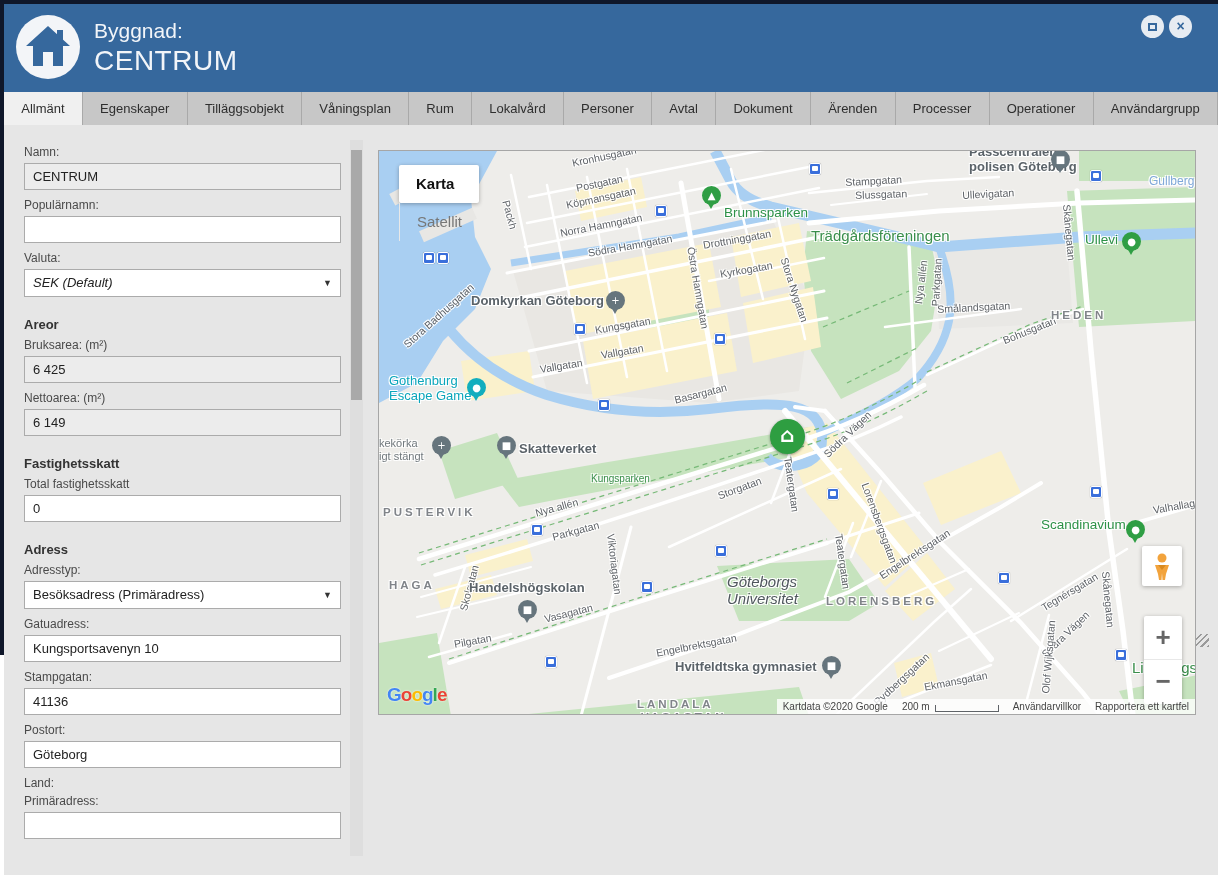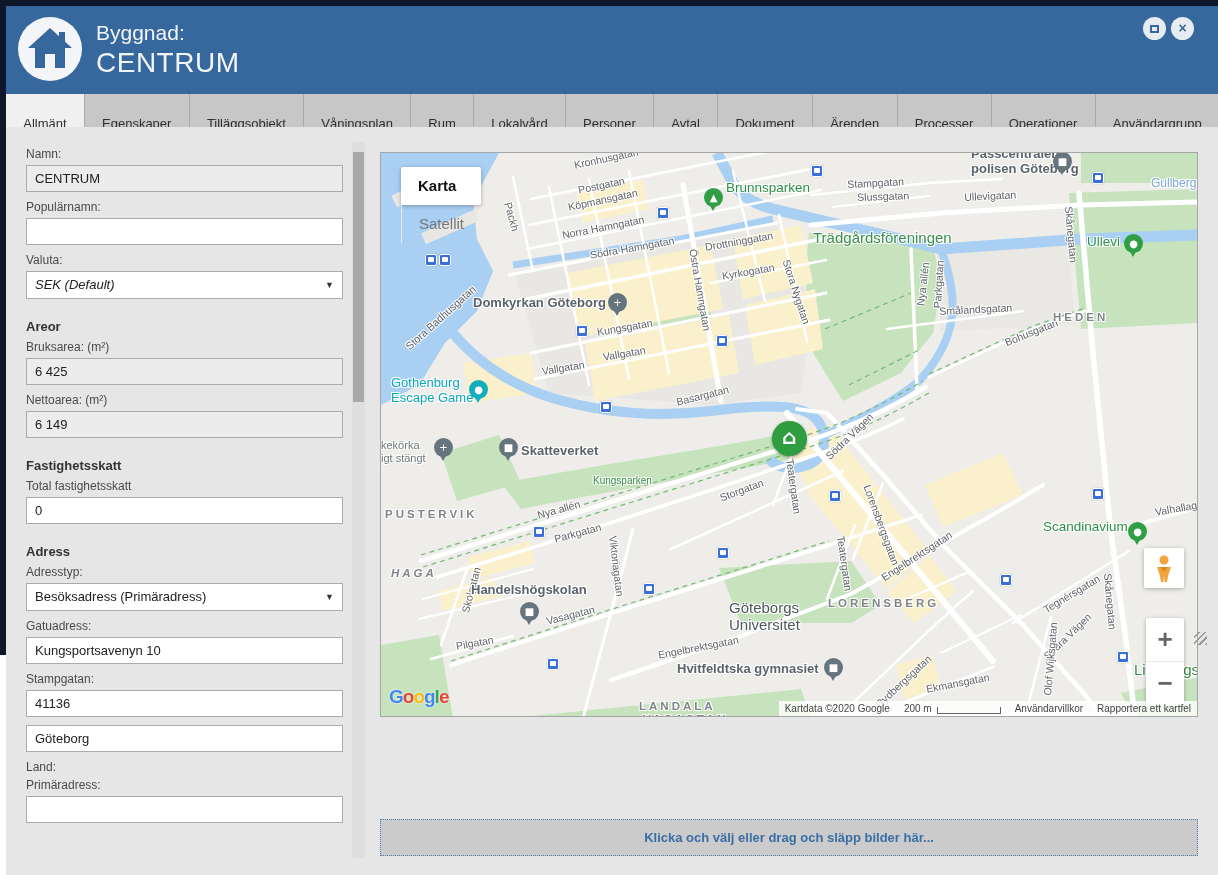--- a/index.html
+++ b/index.html
@@ -1,19 +1,19 @@
 <!DOCTYPE html>
 <html><head>
 <meta charset="utf-8">
 <style>
   * { margin:0; padding:0; box-sizing:border-box; }
   html,body { width:1218px; height:875px; overflow:hidden;
     font-family:"Liberation Sans", sans-serif; }
   #win { position:absolute; inset:0; width:1218px; height:655px;
-    border:6px solid #0f172a; background:#E6E6E6; }
+    border:4px solid #0f172a; background:#E6E6E6; }
 
   
   #header { position:absolute; left:0; top:0; width:1214px; height:88px;
     background:#36689D; }
   #logo { position:absolute; left:12px; top:11px; width:64px; height:64px;
     border-radius:50%; background:#F3F5F8; }
   #logo svg { position:absolute; left:0; top:0; }
   #title { position:absolute; left:90px; top:14px; color:#F2F5F9; }
   #title .t1 { font-size:21px; line-height:26px; }
   #title .t2 { font-size:28px; line-height:34px; letter-spacing:.5px; }
@@ -23,21 +23,21 @@
   #btn-max { right:54px; }
   #btn-close { right:26px; }
   #btn-max .sq { display:inline-block; width:9px; height:8px; border:2px solid #36689D;
     margin-top:6px; }
 
   
   #tabs { position:absolute; left:0; top:88px; width:1214px; height:33px;
     background:#C7C7C7; display:flex; }
   .tab { flex:1 1 auto; text-align:center; line-height:33px; font-size:13px;
     color:#2E2E2E; border-right:1px solid #A9A9A9; cursor:pointer;
-    white-space:nowrap; padding:13px 6px; }
+    white-space:nowrap; padding:0 6px; }
   .tab.active { background:#F0F0F0; }
 
   
   #content { position:absolute; left:0; top:121px; width:1214px; height:750px;
     background:#E6E6E6; overflow:hidden; }
 
   
   #form { position:absolute; left:20px; top:20px; width:318px; height:712px;
     overflow:hidden; }
   .flabel { font-size:12px; color:#4A4A4A; height:15px; margin-bottom:3px; }
@@ -186,20 +186,21 @@
         <div class="fheading">Fastighetsskatt</div>
         <div class="flabel">Total fastighetsskatt</div>
         <input class="finput" value="0" style="">
         <div class="fheading">Adress</div>
         <div class="flabel">Adresstyp:</div>
         <div class="fselect"><span>Besöksadress (Primäradress)</span><span class="arrow">▼</span></div>
         <div class="flabel">Gatuadress:</div>
         <input class="finput" value="Kungsportsavenyn 10" style="">
         <div class="flabel">Stampgatan:</div>
         <input class="finput" value="41136" style="">
+        <div class="flabel">Postort:</div>
         <input class="finput" value="Göteborg" style="">
         <div class="flabel">Land:</div>
         <div class="flabel">Primäradress:</div>
         <input class="finput" style="">
       </div>
 
     <div id="scrollbar">
       <div id="scrollthumb"></div>
     </div>
 
@@ -350,32 +351,32 @@
           <span class="ml street" style="left: 583px; top: 38px; transform: rotate(-3deg);">Ullevigatan</span>
           <span class="ml street" style="left: 466px; top: 25px; transform: rotate(-3deg);">Stampgatan</span>
           <span class="ml street" style="left: 476px; top: 38px; transform: rotate(-2deg);">Slussgatan</span>
           <span class="ml street" style="left: 558px; top: 152px; transform: rotate(-3deg);">Smålandsgatan</span>
           <span class="ml street" style="left: 622px; top: 184px; transform: rotate(-22deg);">Bohusgatan</span>
           <span class="ml park" style="left: 212px; top: 322px;">Kungsparken</span>
           <span class="ml park-lg" style="left: 432px; top: 76px;">Trädgårdsföreningen</span>
           <span class="ml park-lg" style="left: 753px; top: 508px;">Lisebergs</span>
           <span class="ml district" style="left: 672px; top: 158px;">HEDEN</span>
           <span class="ml district" style="left: 4px; top: 355px;">PUSTERVIK</span>
-          <span class="ml district" style="left: 10px; top: 414px; font-style: italic;">HAGA</span>
+          <span class="ml district" style="left: 10px; top: 428px;">HAGA</span>
           <span class="ml district" style="left: 447px; top: 444px;">LORENSBERG</span>
           <span class="ml district" style="left: 258px; top: 547px;">LANDALA</span>
           <span class="ml district" style="left: 262px; top: 560px;">VASASTAN</span>
           <span class="ml water" style="left: 770px; top: 24px;">Gullberg</span>
-          <span class="ml poi-green" style="left: 345px; top: 27px;">Brunnsparken</span>
+          <span class="ml poi-green" style="left: 345px; top: 54px;">Brunnsparken</span>
           <span class="ml poi-green" style="left: 706px; top: 81px;">Ullevi</span>
           <span class="ml poi-green" style="left: 662px; top: 366px;">Scandinavium</span>
           <span class="ml poi" style="left: 92px; top: 143px;">Domkyrkan Göteborg</span>
           <span class="ml poi" style="left: 140px; top: 291px;">Skatteverket</span>
           <span class="ml poi" style="left: 90px; top: 430px;">Handelshögskolan</span>
-          <span class="ml poi-lg" style="left: 348px; top: 446px;">Göteborgs
+          <span class="ml poi-lg" style="left: 348px; top: 422px; font-style: italic;">Göteborgs
 Universitet</span>
           <span class="ml poi" style="left: 296px; top: 509px;">Hvitfeldtska gymnasiet</span>
           <span class="ml poi" style="left: 590px; top: -6px;">Passcentralen
 polisen Göteborg</span>
           <span class="ml poi-teal" style="left: 10px; top: 223px;">Gothenburg
 Escape Game</span>
           <span class="ml poi-sm" style="left: 0px; top: 286px;">kekörka
 igt stängt</span>
         </div>
       <div id="map-markers">
@@ -430,17 +431,16 @@
         <span>Kartdata ©2020 Google</span>
         <span id="scalebar">
           <span>200 m</span>
           <span id="scalebracket"></span>
         </span>
         <span>Användarvillkor</span>
         <span>Rapportera ett kartfel</span>
       </div>
     </div>
 
-    <div id="dropzone">Klicka och välj eller drag och släpp bilder här...</div>
   </div>
 
   <div id="resize-handle"></div>
 </div>
 
 </body></html>

